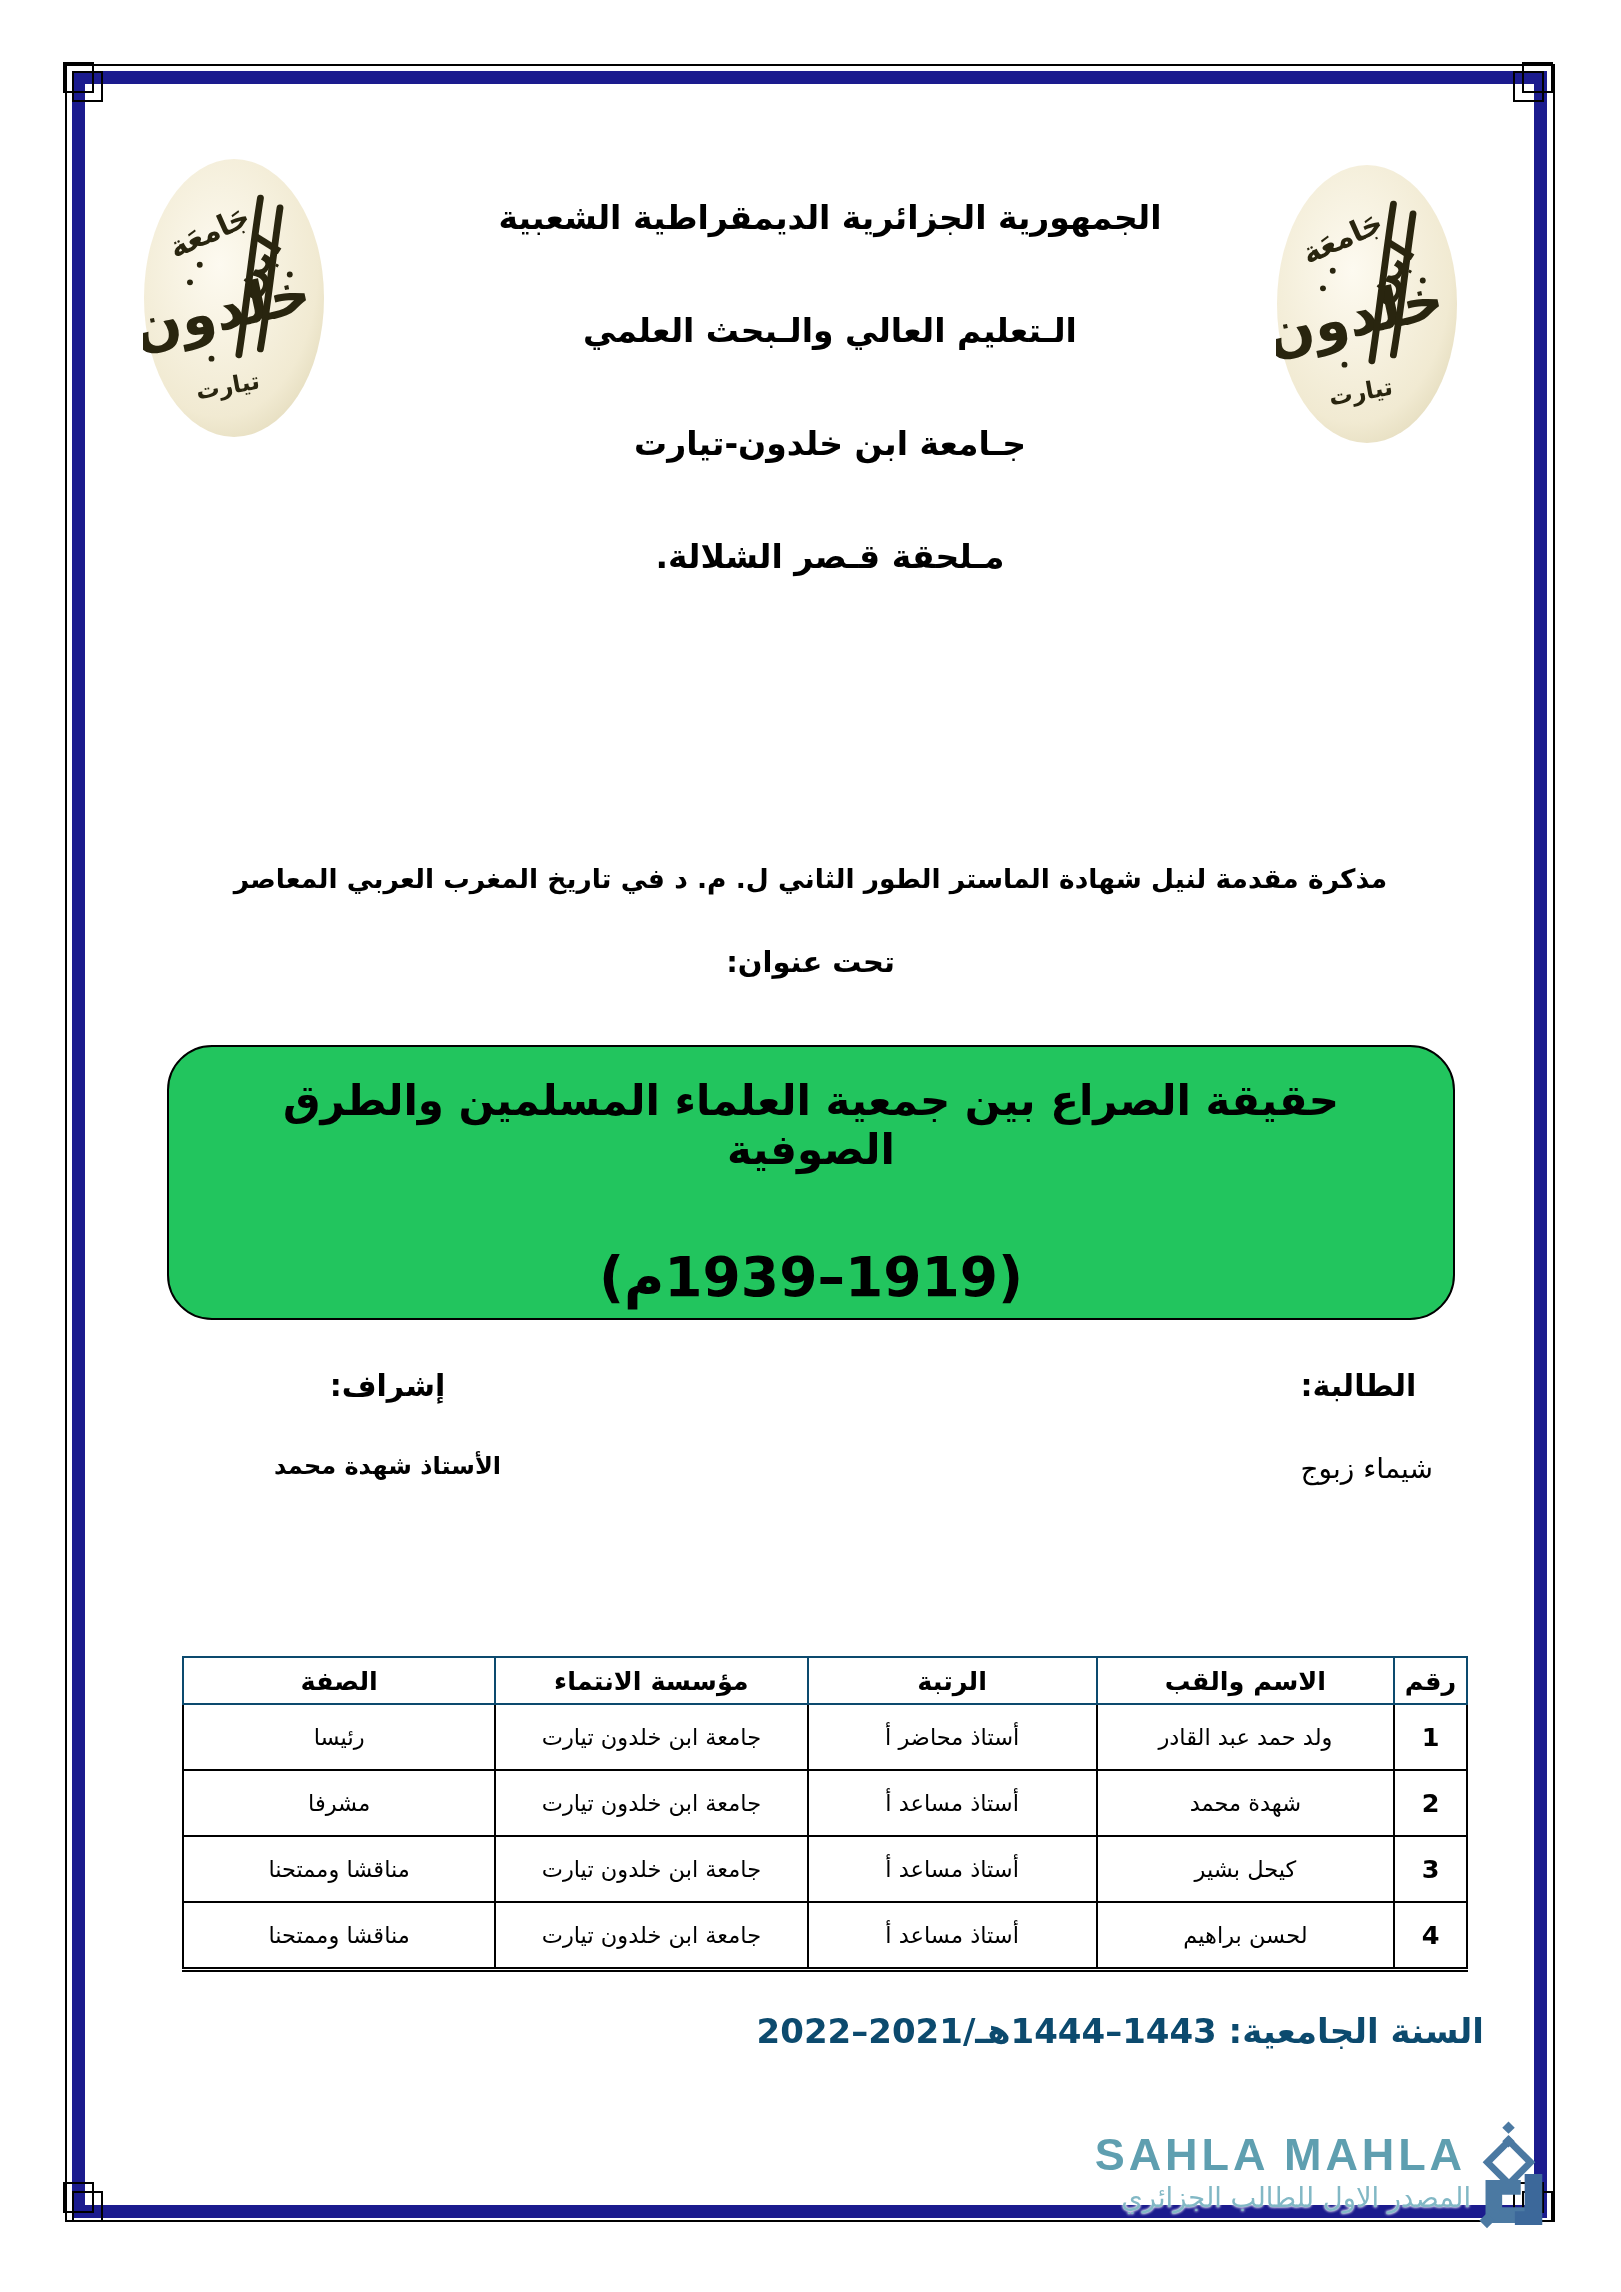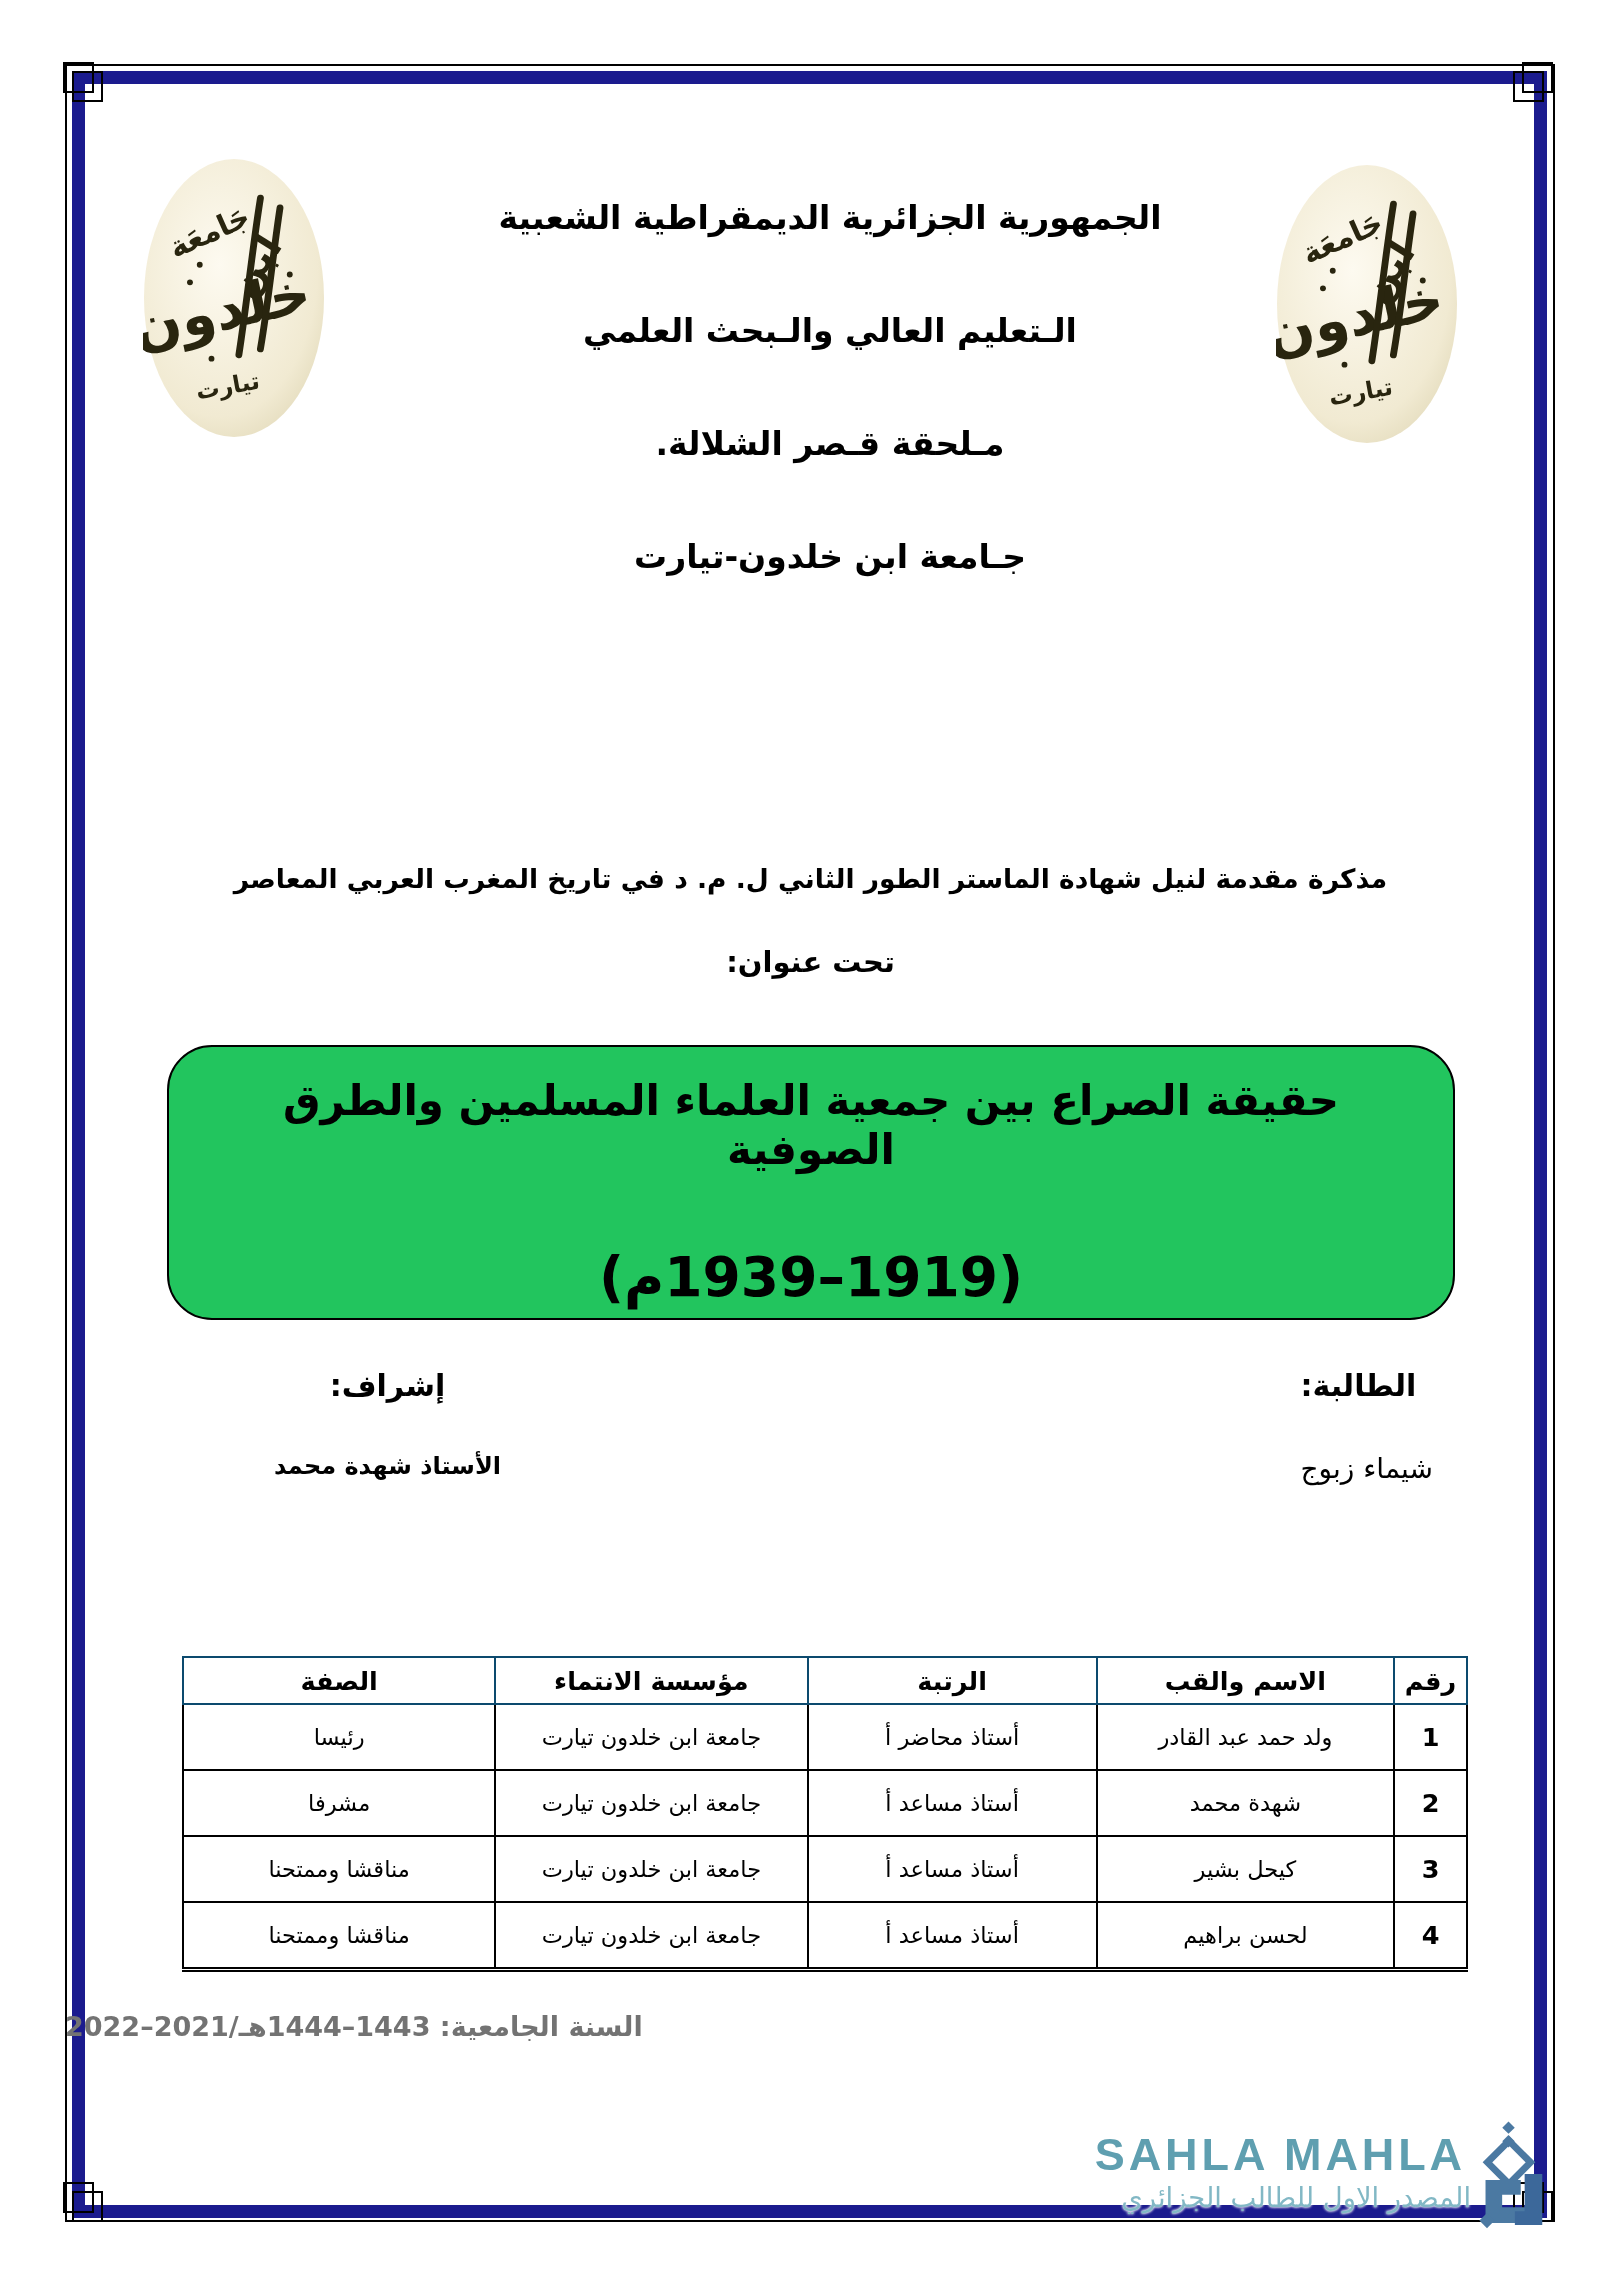--- a/index.html
+++ b/index.html
@@ -48,22 +48,22 @@
   .jury{position:absolute;left:182px;top:1656px;width:1286px;border-collapse:collapse;
         text-align:center;z-index:3;}
   .jury th{font-size:25.5px;font-weight:bold;height:45px;border:2px solid #0c4a6e;padding:0 6px;color:#000;}
   .jury td{font-size:22.5px;height:64px;border:2px solid #000;padding:0 4px;color:#000;}
   .jury{border:2.9px solid #000;border-bottom:5.9px double #000;}
   col.w-num{width:73px}col.w-name{width:298px}col.w-rank{width:290px}
   col.w-inst{width:313px}col.w-role{width:313px}
   .jury td.num{font-family:"DejaVu Sans",sans-serif;font-weight:bold;font-size:25.5px;}
 
   
-  .year-line{position:absolute;left:65px;width:1419px;top:2011px;text-align:left;
-             font-size:27px;font-weight:bold;z-index:3;color:#737373;}
+  .year-line{position:absolute;left:65px;width:1419px;top:2011px;text-align:right;
+             font-size:34px;font-weight:bold;z-index:3;color:#0c4a6e;}
 
   
   .brand{position:absolute;right:155px;top:2129px;font-family:"Liberation Sans",sans-serif;
          font-size:45px;font-weight:bold;letter-spacing:3.9px;color:#5f9fb0;direction:ltr;z-index:6;}
   .tagline{position:absolute;right:150px;top:2182px;font-size:27.4px;color:#82b8c5;
            text-shadow:0 0 2.9px #fff,0 0 2.9px #fff;z-index:7;}
   .wm-logo{position:absolute;left:1464px;top:2121px;z-index:7;}
 </style>
 </head>
 <body>
@@ -135,22 +135,22 @@
           <circle cx="48" cy="128" r="3"></circle>
         <circle cx="150" cy="120" r="3"></circle>
           <circle cx="70" cy="206" r="3"></circle>
       </g>
     </svg>
   </div>
 
   <div class="gov">
     <p class="gov-line">الجمهورية الجزائرية الديمقراطية الشعبية</p>
     <p class="gov-line">الـتعليم العالي والـبحث العلمي</p>
+    <p class="gov-line">جـامعة ابن خلدون-تيارت</p>
     <p class="gov-line">مـلحقة قـصر الشلالة.</p>
-    <p class="gov-line">جـامعة ابن خلدون-تيارت</p>
   </div>
 
   <div class="intro">
     <p class="intro-l1">مذكرة مقدمة لنيل شهادة الماستر الطور الثاني ل. م. د في تاريخ المغرب العربي المعاصر</p>
     <p class="intro-l2">تحت عنوان:</p>
   </div>
 
   <div class="title-box">
     <p class="box-title">حقيقة الصراع بين جمعية العلماء المسلمين والطرق الصوفية</p>
     <p class="box-years">(1919–1939م)</p>

